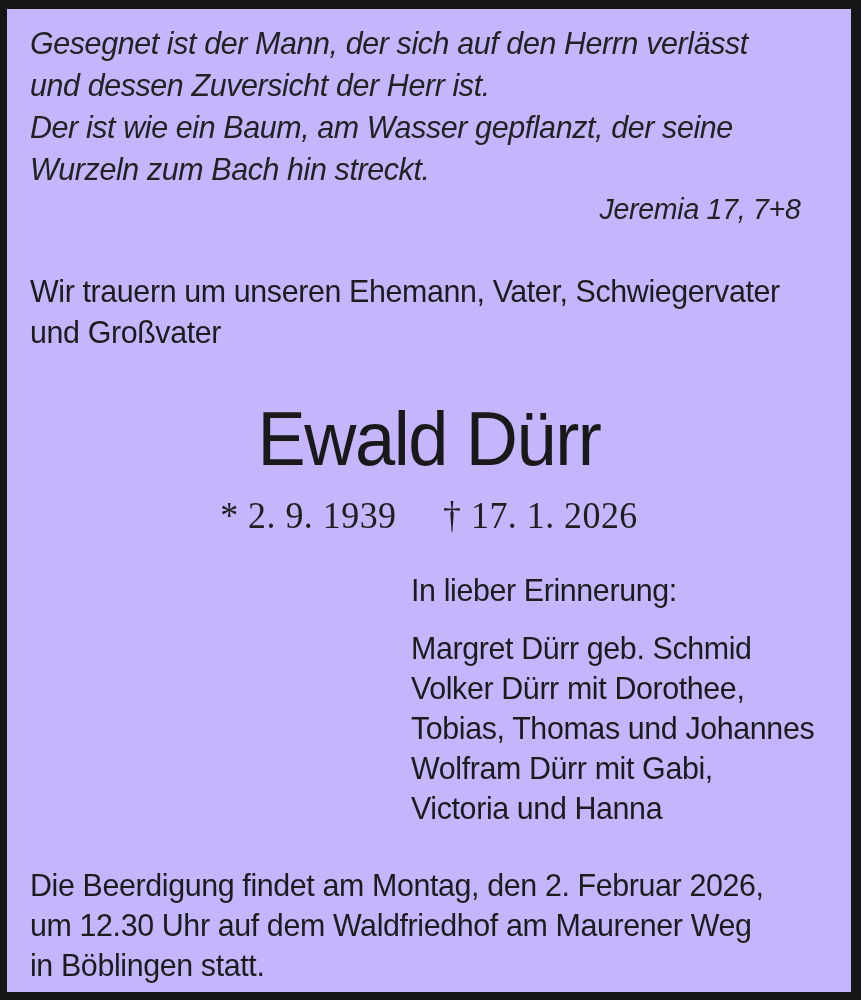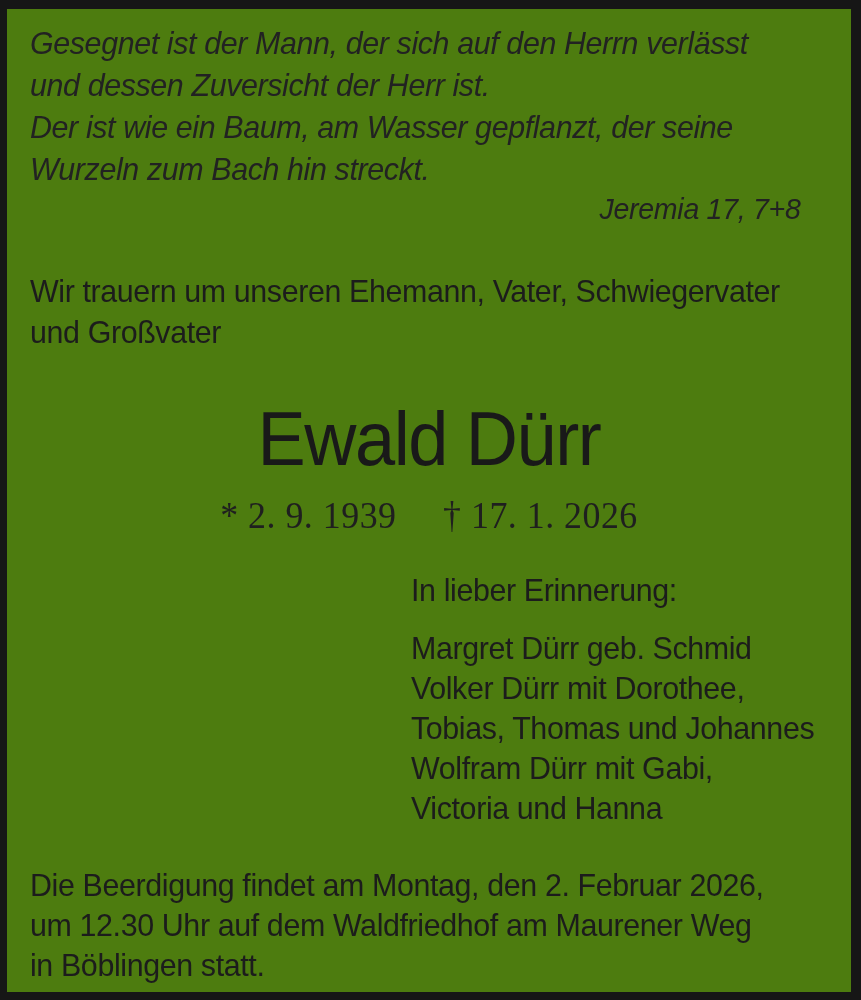--- a/index.html
+++ b/index.html
@@ -5,21 +5,21 @@
   * { margin: 0; padding: 0; box-sizing: border-box; }
   html, body { background: #e8e8e8; }
   body {
     width: 861px; height: 1000px;
     font-family: "Liberation Sans", sans-serif;
     position: relative;
   }
   .notice {
     position: absolute; left: 0; top: 0;
     width: 861px; height: 1000px;
-    background: #4d7c0f;
+    background: #c4b5fd;
     border-style: solid;
     border-color: #161616;
     border-width: 9px 10px 8px 7px;
     color: #1c1c1c;
     overflow: hidden;
   }
   .block { position: absolute; white-space: nowrap; }
 
   
   .quote {

